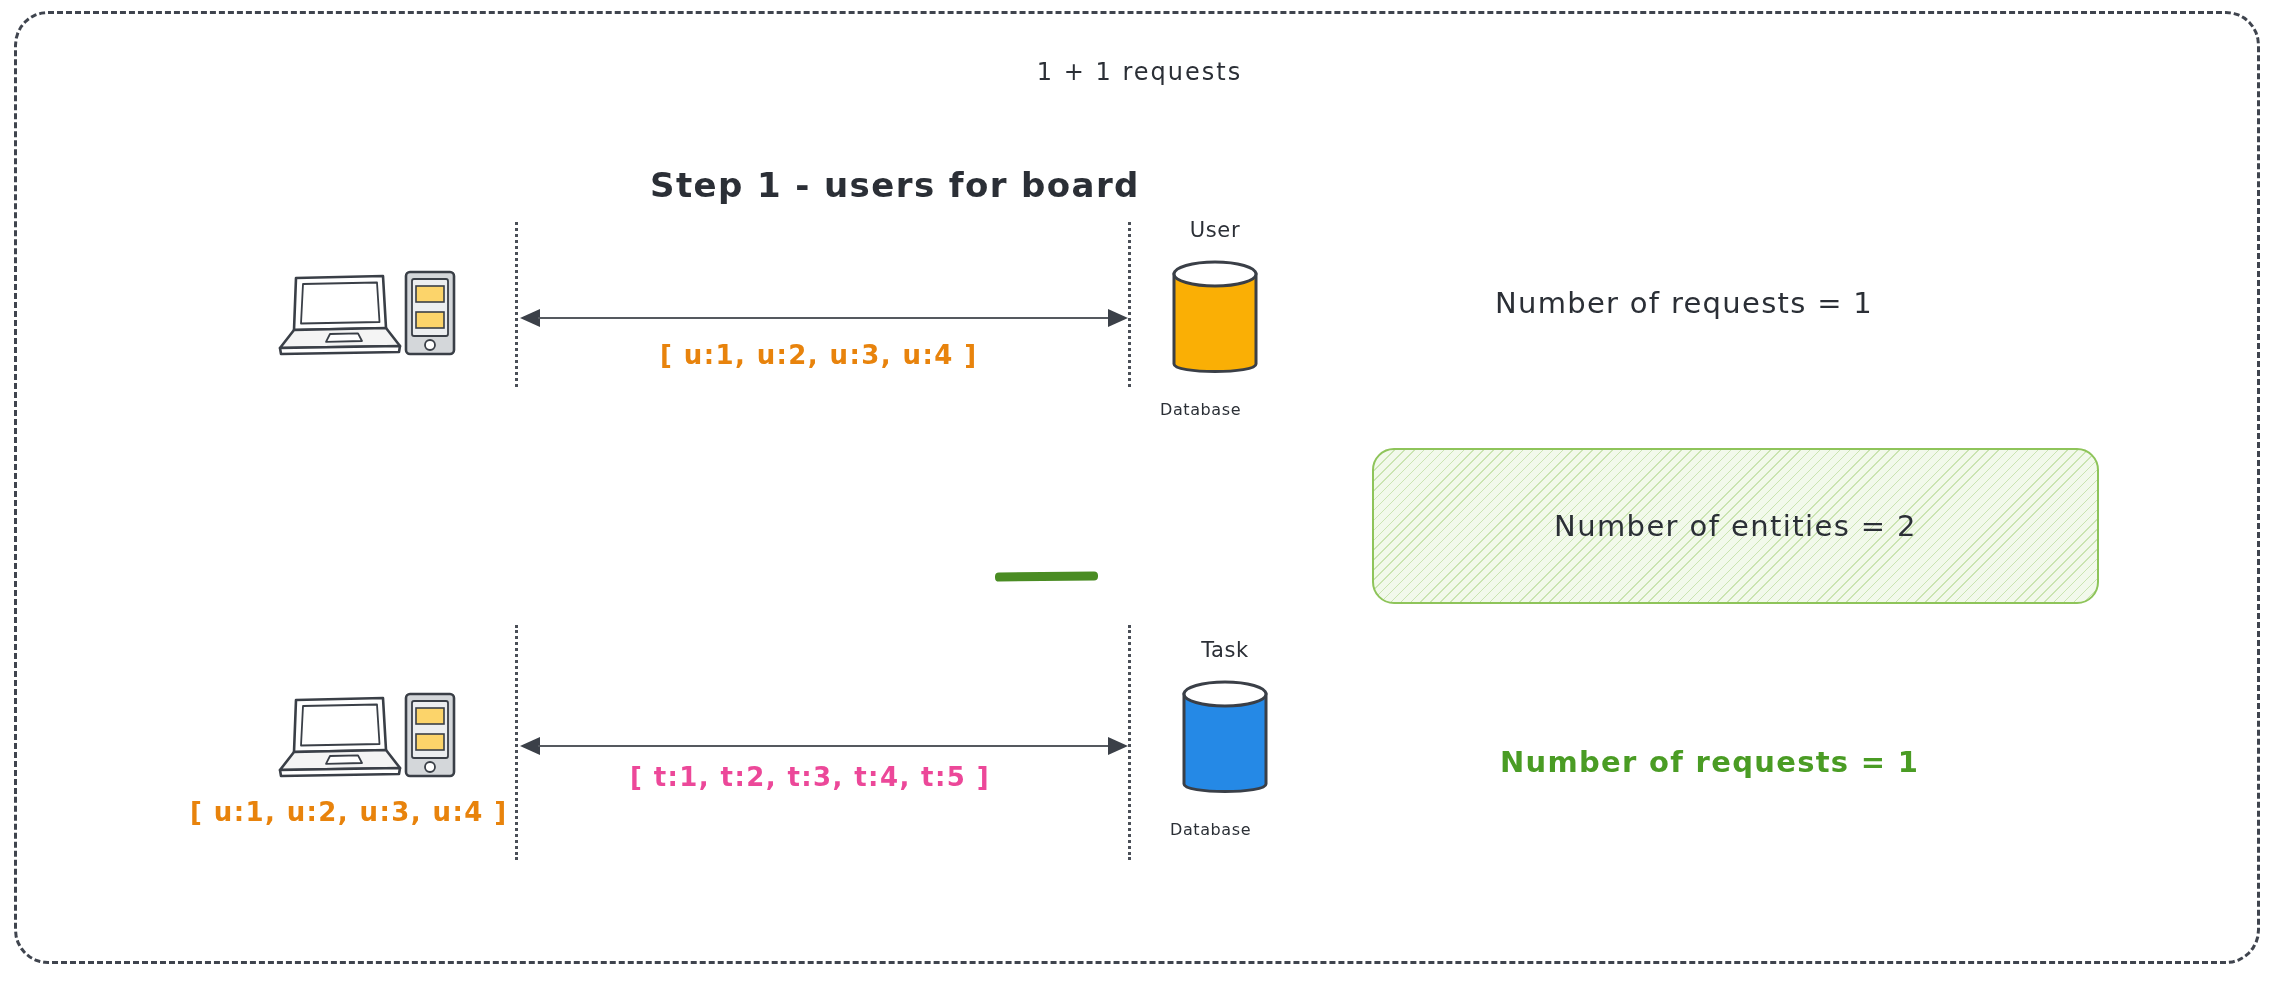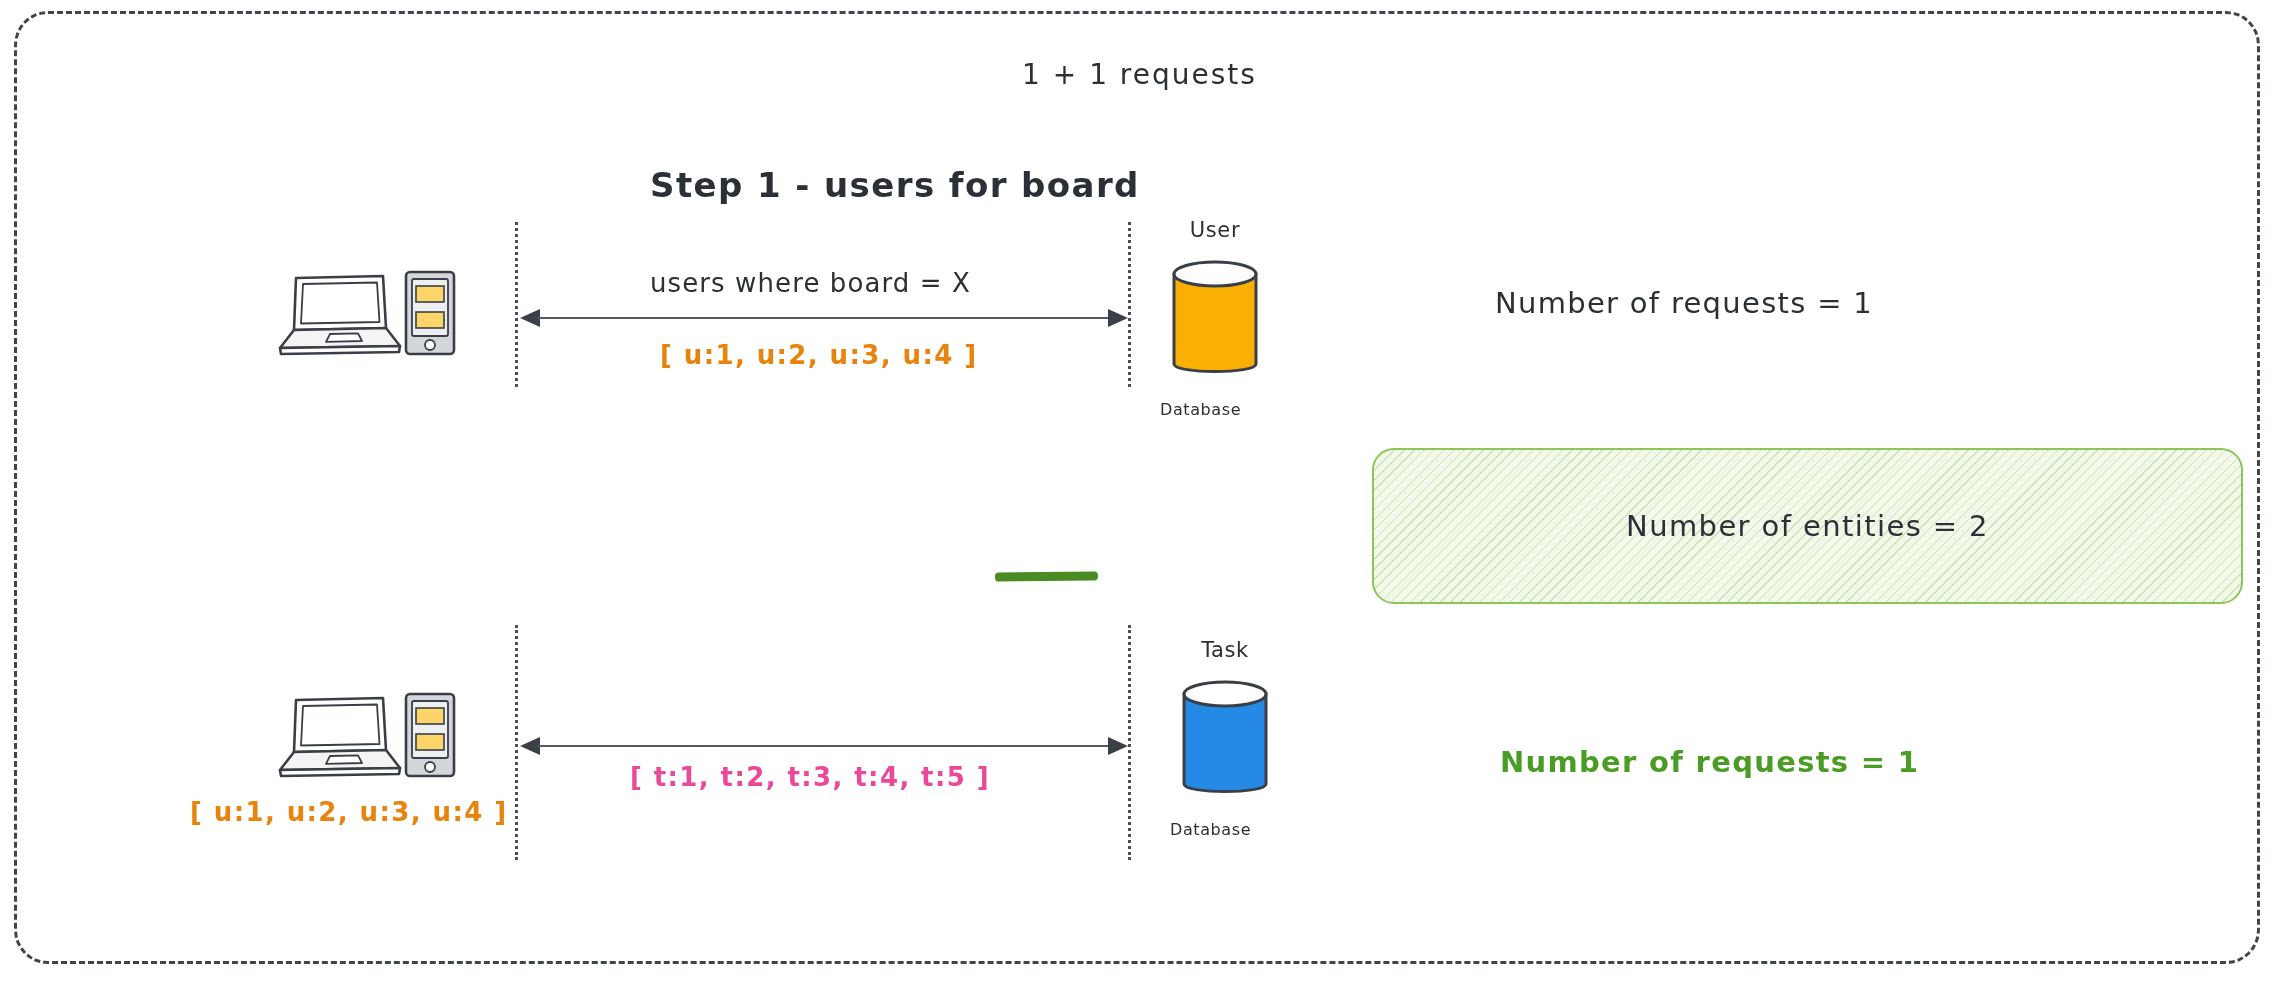--- a/index.html
+++ b/index.html
@@ -25,21 +25,21 @@
     font-family:"DejaVu Sans", sans-serif;
     font-weight:400;
     letter-spacing:.5px;
     white-space:nowrap;
     color:#2b2f36;
   }
 
   .title{
     position:absolute;left:0;right:0;top:58px;
     text-align:center;
-    font-size:28px;
+    font-size:24px;
     letter-spacing:2px;
   }
 
   
   .step1-caption{position:absolute;left:650px;top:165px;font-size:34px;letter-spacing:1.4px;font-weight:bold;}
   .step2-caption{position:absolute;left:548px;top:532px;font-size:27px;letter-spacing:1.4px;}
   .underline-green{
     position:absolute;left:995px;top:572px;width:103px;height:9px;
     background:#4a8c23;border-radius:4px;transform:rotate(-.7deg);
   }
@@ -74,21 +74,21 @@
 
   
   .client-payload{position:absolute;left:190px;top:797px;font-size:26px;letter-spacing:1.4px;color:#e8830c;font-weight:600;}
 
   
   .req-count-1{position:absolute;left:1495px;top:286px;font-size:29px;letter-spacing:1.3px;}
   .req-count-2{position:absolute;left:1500px;top:745px;font-size:29px;letter-spacing:1.3px;color:#4a9c24;font-weight:600;}
 
   
   .summary-box{
-    position:absolute;left:1372px;top:448px;width:871px;height:156px;
+    position:absolute;left:1372px;top:448px;width:727px;height:156px;
     border:2px solid #8ec45a;border-radius:22px;
     background-color:#f2f9eb;
     background-image:repeating-linear-gradient(135deg,
        rgba(142,196,90,.40) 0px, rgba(142,196,90,.40) 1px,
        rgba(255,255,255,0) 1px, rgba(255,255,255,0) 7px);
     display:flex;flex-direction:column;
     align-items:center;justify-content:center;
     box-sizing:border-box;
   }
   .summary-line{font-size:29px;letter-spacing:1.4px;line-height:1.32;}
@@ -124,21 +124,20 @@
 
   <div class="lifeline ll-a1"></div>
   <div class="lifeline ll-b1"></div>
 
   <div class="arrow-wrap arrow1">
     <div class="arrow-head left"></div>
     <div class="arrow-line"></div>
     <div class="arrow-head right"></div>
   </div>
 
-  <div class="hand req1">users where board = X</div>
   <div class="hand res1">[ u:1, u:2, u:3, u:4 ]</div>
 
   <div class="devices dev1">
     <svg width="190" height="90" viewBox="0 0 190 90">
 
       <g fill="none" stroke="#3a3f47" stroke-width="2.6" stroke-linejoin="round">
         <path d="M24 10 L111 8 L114 60 L22 62 Z" fill="#ffffff"></path>
         <path d="M31 16 L105 14.5 L107.5 54 L29 55.5 Z" fill="#ffffff" stroke-width="1.8"></path>
         <path d="M22 62 L114 60 L128 78 L8 80 Z" fill="#f4f4f4"></path>
         <path d="M8 80 L128 78 L127 84 L9 86 Z" fill="#ffffff"></path>

